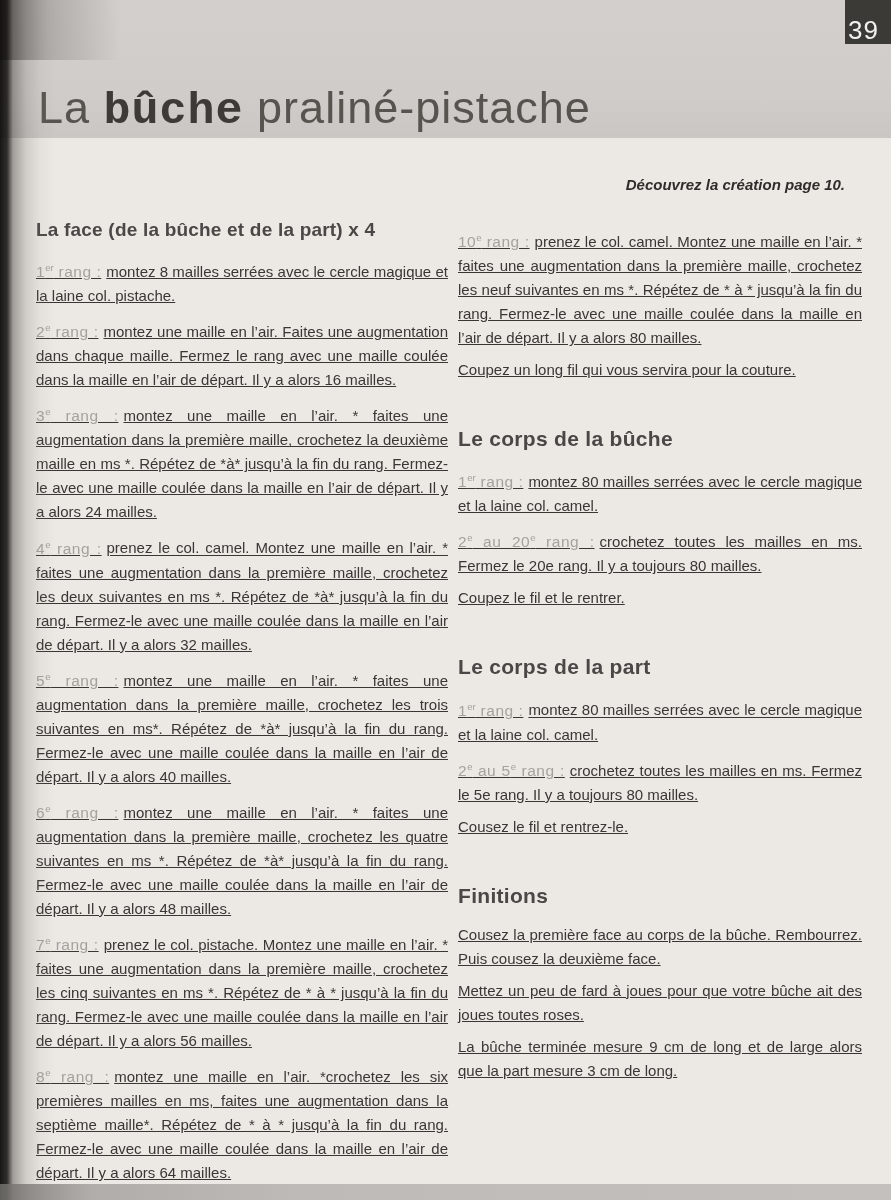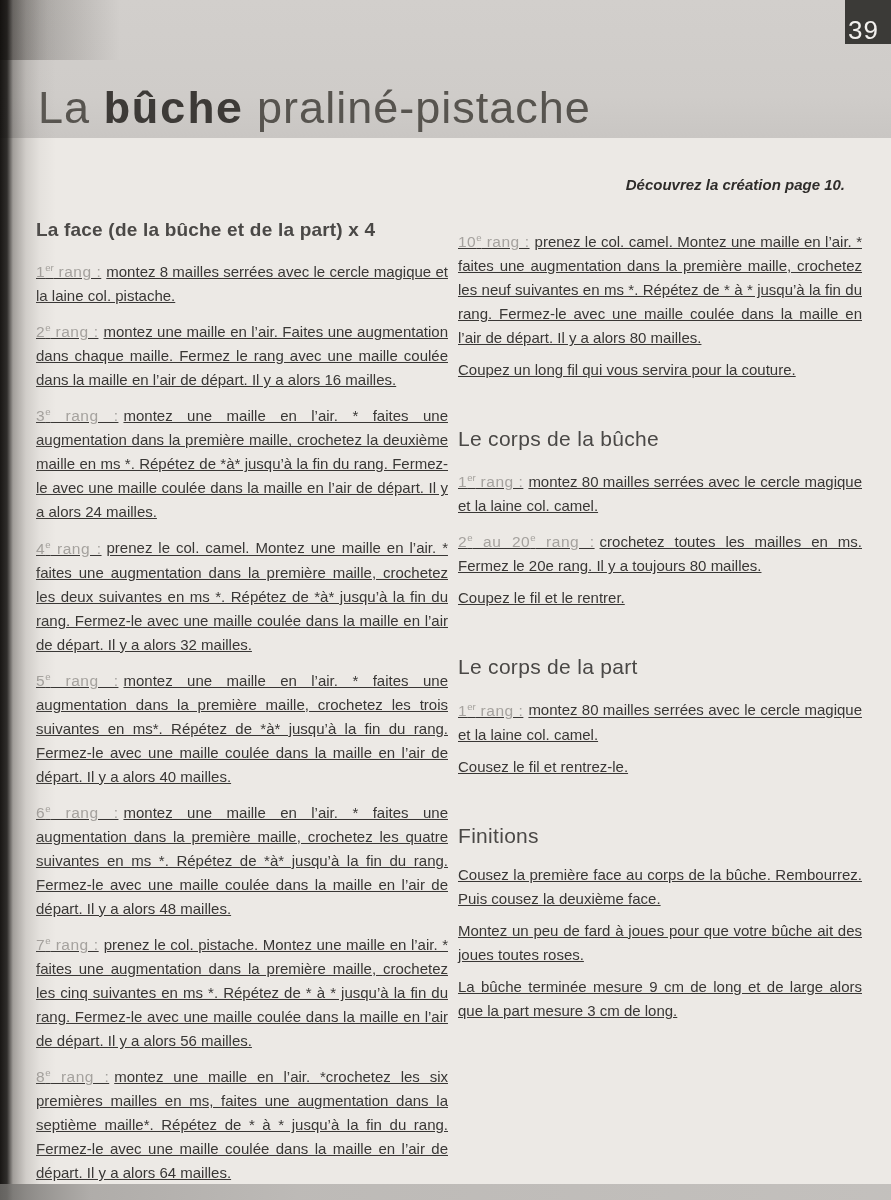--- a/index.html
+++ b/index.html
@@ -49,21 +49,21 @@
   .col{position:absolute;top:218px;}
   .col-left{left:36px;width:412px;}
   .col-right{left:458px;width:404px;}
   .col-heading{
     margin:0 0 14px 0;
     font-size:19px;line-height:24px;font-weight:700;color:var(--heading);
     letter-spacing:0.2px;
   }
   .section-heading{
     margin:44px 0 14px 0;
-    font-size:21px;line-height:26px;font-weight:400;color:var(--heading);
+    font-size:21px;line-height:26px;font-weight:700;color:var(--heading);
     letter-spacing:0.3px;
   }
   .para{
     margin:8px 0 6px 0;
     font-size:15px;line-height:24px;color:var(--ink);
     text-align:justify;
     text-decoration:underline;
   }
   .para:last-child{margin-bottom:0;}
   .rang{
@@ -128,25 +128,26 @@
     <p class="para"><span class="rang"><span>10</span><span class="sup">e</span><span> rang :</span></span><span>prenez le col. camel. Montez une maille en l’air. * faites une augmentation dans la première maille, crochetez les neuf suivantes en ms *. Répétez de * à * jusqu’à la fin du rang. Fermez-le avec une maille coulée dans la maille en l’air de départ. Il y a alors 80 mailles.</span></p>
     <p class="para"><span>Coupez un long fil qui vous servira pour la couture.</span></p>
 
     <h2 class="section-heading">Le corps de la bûche</h2>
     <p class="para"><span class="rang"><span>1</span><span class="sup">er</span><span> rang :</span></span><span>montez 80 mailles serrées avec le cercle magique et la laine col. camel.</span></p>
     <p class="para"><span class="rang"><span>2</span><span class="sup">e</span><span> au 20</span><span class="sup">e</span><span> rang :</span></span><span>crochetez toutes les mailles en ms. Fermez le 20e rang. Il y a toujours 80 mailles.</span></p>
     <p class="para"><span>Coupez le fil et le rentrer.</span></p>
 
     <h2 class="section-heading">Le corps de la part</h2>
     <p class="para"><span class="rang"><span>1</span><span class="sup">er</span><span> rang :</span></span><span>montez 80 mailles serrées avec le cercle magique et la laine col. camel.</span></p>
+    <p class="para"><span class="rang"><span>2</span><span class="sup">e</span><span> au 5</span><span class="sup">e</span><span> rang :</span></span><span>crochetez toutes les mailles en ms. Fermez le 5e rang. Il y a toujours 80 mailles.</span></p>
     <p class="para"><span>Cousez le fil et rentrez-le.</span></p>
 
     <h2 class="section-heading">Finitions</h2>
     <p class="para"><span>Cousez la première face au corps de la bûche. Rembourrez. Puis cousez la deuxième face.</span></p>
-    <p class="para"><span>Montez un peu de fard à joues pour que votre bûche ait des joues toutes roses.</span></p>
+    <p class="para"><span>Mettez un peu de fard à joues pour que votre bûche ait des joues toutes roses.</span></p>
     <p class="para"><span>La bûche terminée mesure 9 cm de long et de large alors que la part mesure 3 cm de long.</span></p>
   </div>
 
   <div class="corner-shade"></div>
   <div class="gutter"></div>
   <div class="bottom-band"></div>
 
 </div>
 
 </body></html>

